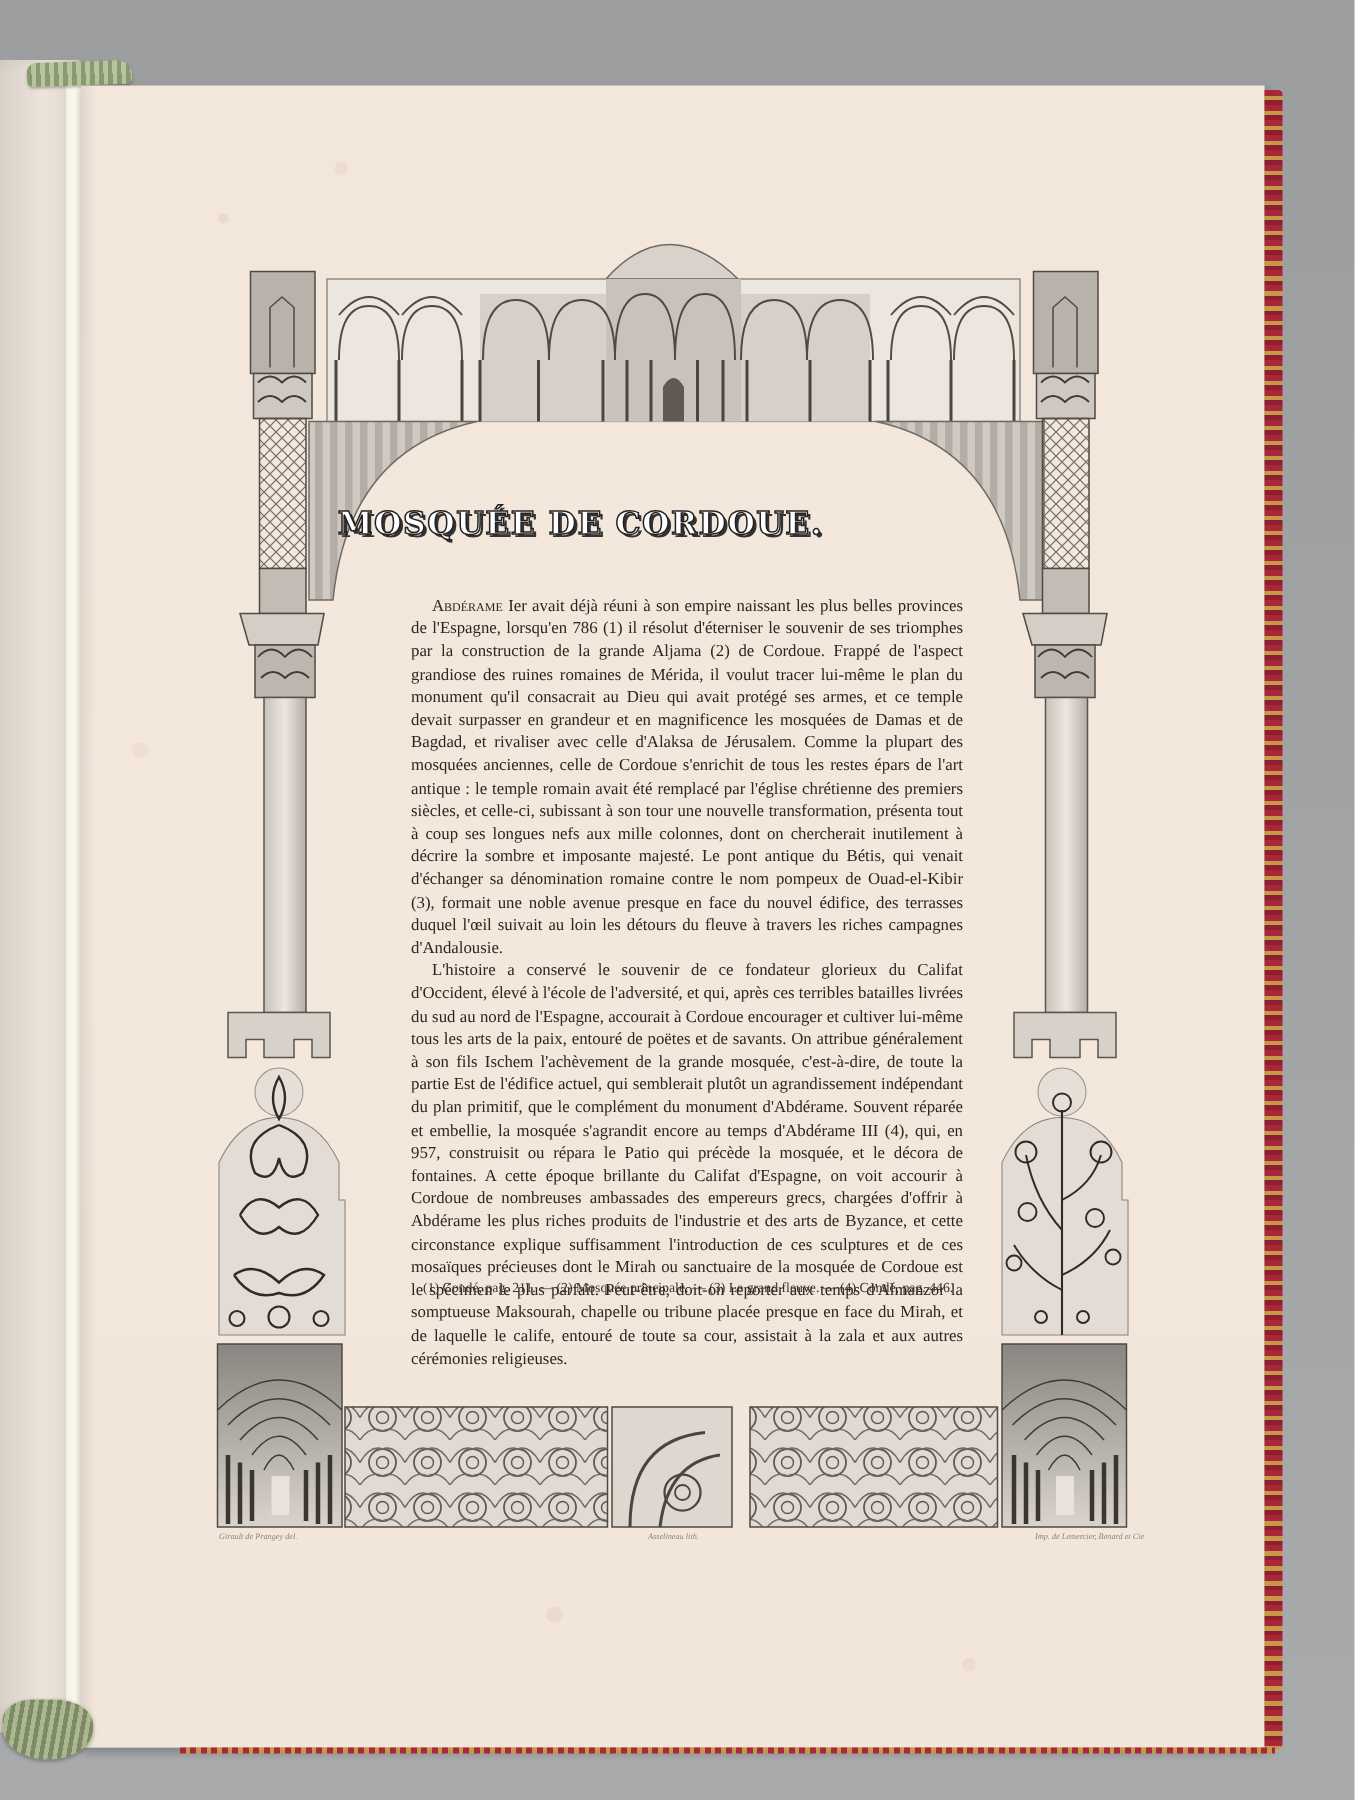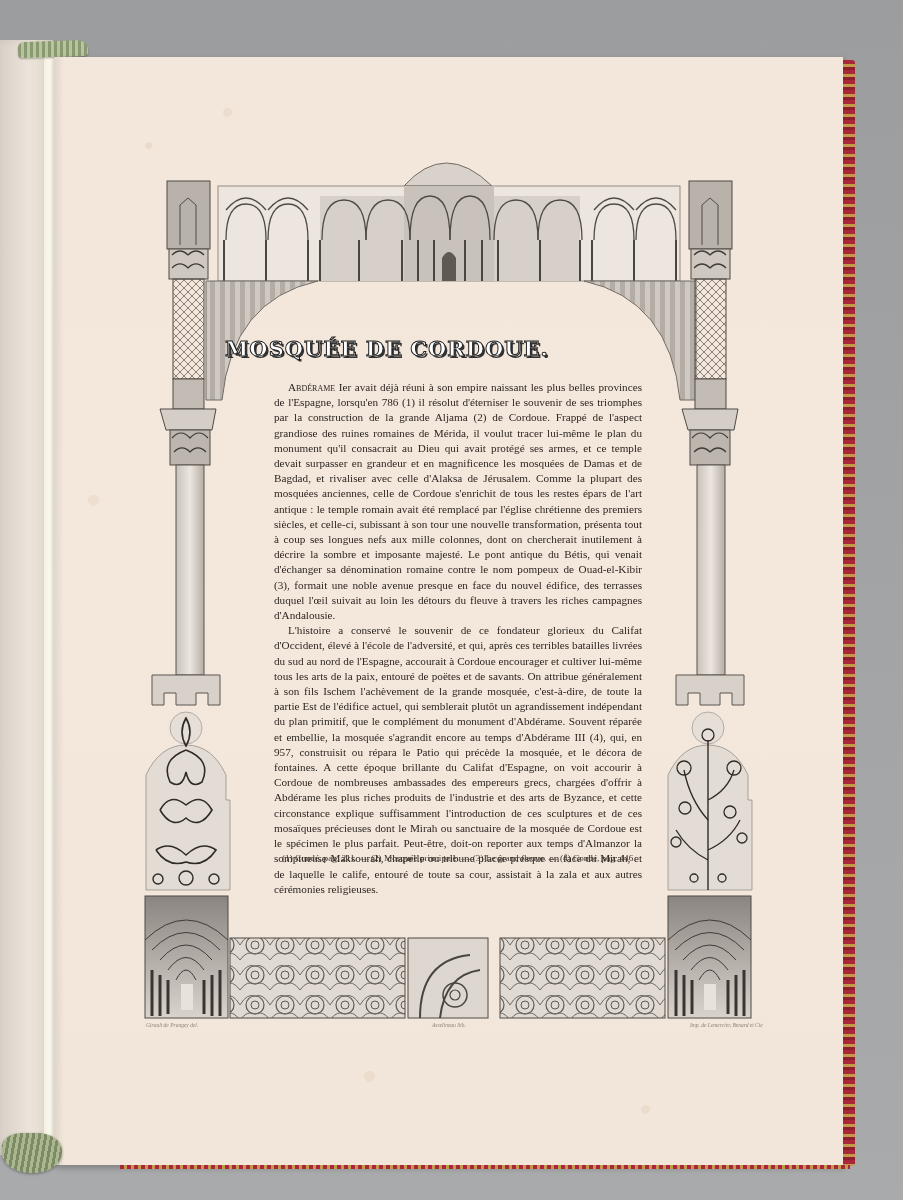--- a/index.html
+++ b/index.html
@@ -59,21 +59,21 @@
   
   .engraving { position:absolute; left:0; top:0; width:903px; height:1200px; }
   .title {
     position:absolute; left:0; top:336px; width:774px; text-align:center;
     font-family:"DejaVu Serif", serif; font-weight:bold; font-size:21px;
     letter-spacing:1px; color:#fff;
     -webkit-text-stroke:1px #222;
     text-shadow: 2px 2px 0 #333;
   }
   .body-text {
-    position:absolute; left:274px; top:380px; width:368px;
+    position:absolute; left:274px; top:397px; width:368px;
     font-family:"Liberation Serif", serif; font-size:11.2px; line-height:15.2px;
     color:#2c2621; text-align:justify;
   }
   .body-text p { margin:0; text-indent:14px; }
   .body-text .sc { font-variant:small-caps; }
   .footnotes {
     position:absolute; left:282px; top:853px; width:360px;
     font-family:Liberation Serif, serif; font-size:9.2px; color:#3a332d;
   }
   .credit {

